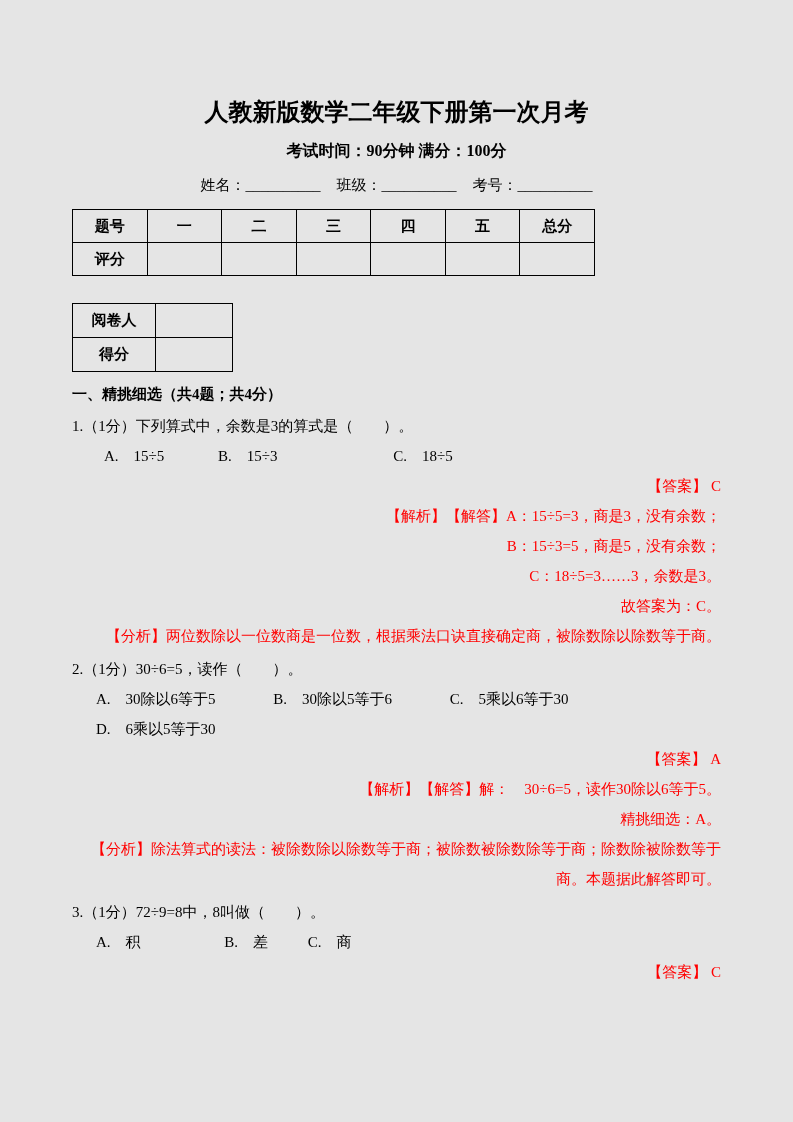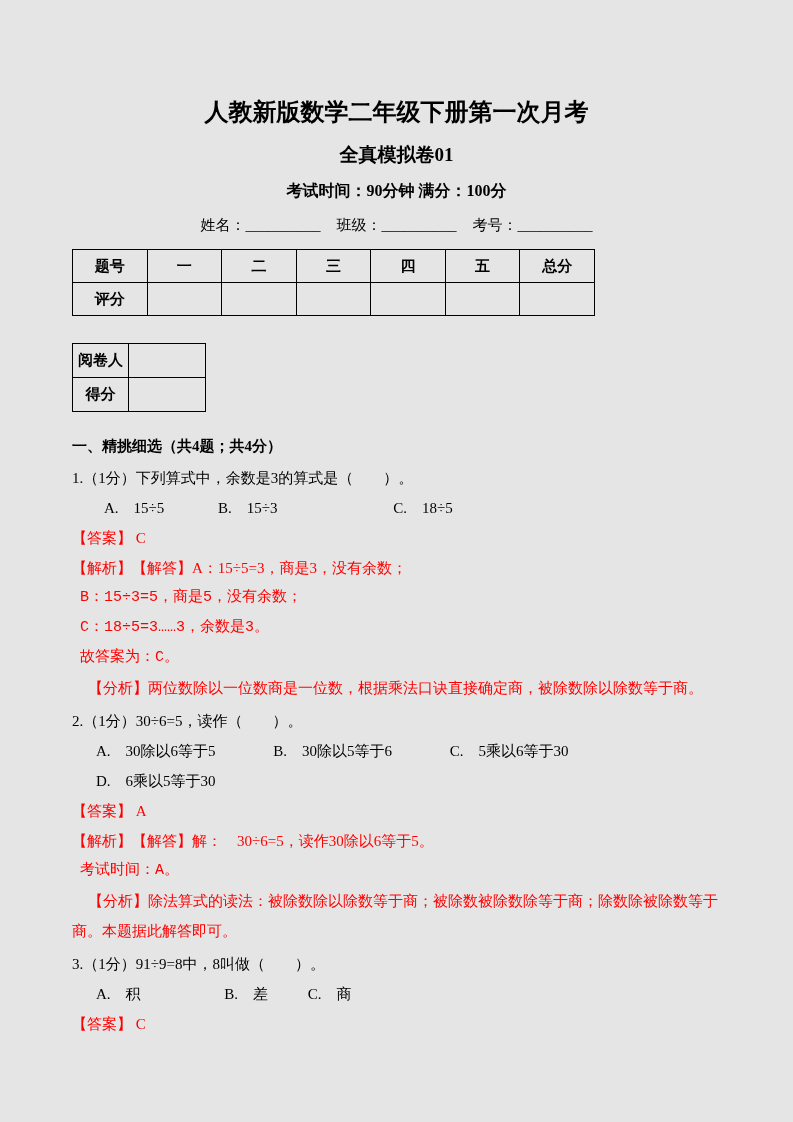--- a/index.html
+++ b/index.html
@@ -50,66 +50,65 @@
   .score-table { width: 523px; margin-top: 13px; }
   .score-table td {
     border: 1px solid #000;
     height: 33px;
     text-align: center;
     vertical-align: middle;
     font-size: 15px;
     font-weight: bold;
     padding: 0;
   }
-  .grader-table { width: 134px; margin-top: 27px; }
+  .grader-table { width: 161px; margin-top: 27px; }
   .grader-table td {
     border: 1px solid #000;
     height: 34px;
     text-align: center;
     vertical-align: middle;
     font-size: 15px;
     font-weight: bold;
     padding: 0;
   }
   .grader-table td.empty { width: 77px; }
 
   .section-heading {
     font-size: 15px;
     font-weight: bold;
     line-height: 28px;
-    margin-top: 20px;
+    margin-top: 8px;
   }
   p {
     margin: 0;
     font-size: 15px;
     line-height: 30px;
   }
-  .red { color: #ff0000; }
-  .ind8  { text-indent: 8px; font-family: Liberation Mono, monospace; }
+  .red { color: #ff0000; text-align: right; }
+  .ind8  { text-indent: 8px; }
   .ind16 { text-indent: 16px; }
   .question { margin-top: 3px; }
 
   .opt { display: inline-block; margin-left: 16px; }
   .q1-options { padding-left: 16px; }
   .q1-options .opt-a { margin-right: 34px; }
   .q1-options .opt-b { margin-right: 96px; }
   .q2-options { padding-left: 8px; }
   .q2-options .opt { margin-right: 38px; }
   .q2-options .opt:last-child { margin-right: 0; }
   .q3-options { padding-left: 8px; }
   .q3-options .opt-a { margin-right: 64px; }
   .q3-options .opt-b { margin-right: 20px; }
 </style>
 </head>
 <body>
 
 <div class="page">
 
   <div class="title">人教新版数学二年级下册第一次月考</div>
-  <div class="subtitle">全真模拟卷01</div>
   <div class="exam-info">考试时间：90分钟 满分：100分</div>
 
   <div class="student-line">
     <span>姓名：</span><span class="blank">__________</span><span class="gap"></span><span>班级：</span><span class="blank">__________</span><span class="gap"></span><span>考号：</span><span class="blank">__________</span>
   </div>
 
   <table class="score-table">
     <tbody>
         <tr>
       <td>题号</td>
@@ -165,26 +164,26 @@
   <div class="question">
     <p class="stem">2.（1分）30÷6=5，读作（　　）。</p>
     <p class="options q2-options">
       <span class="opt">A.　30除以6等于5</span>
       <span class="opt">B.　30除以5等于6</span>
       <span class="opt">C.　5乘以6等于30</span>
       <span class="opt">D.　6乘以5等于30</span>
     </p>
     <p class="red">【答案】 A</p>
     <p class="red">【解析】【解答】解：　30÷6=5，读作30除以6等于5。</p>
-    <p class="red ind8">考试时间：A。</p>
+    <p class="red ind8">精挑细选：A。</p>
     <p class="red ind16">【分析】除法算式的读法：被除数除以除数等于商；被除数被除数除等于商；除数除被除数等于商。本题据此解答即可。</p>
   </div>
 
   <div class="question">
-    <p class="stem">3.（1分）91÷9=8中，8叫做（　　）。</p>
+    <p class="stem">3.（1分）72÷9=8中，8叫做（　　）。</p>
     <p class="options q3-options">
       <span class="opt opt-a">A.　积</span>
       <span class="opt opt-b">B.　差</span>
       <span class="opt opt-c">C.　商</span>
     </p>
     <p class="red">【答案】 C</p>
   </div>
 
 </div>
 

